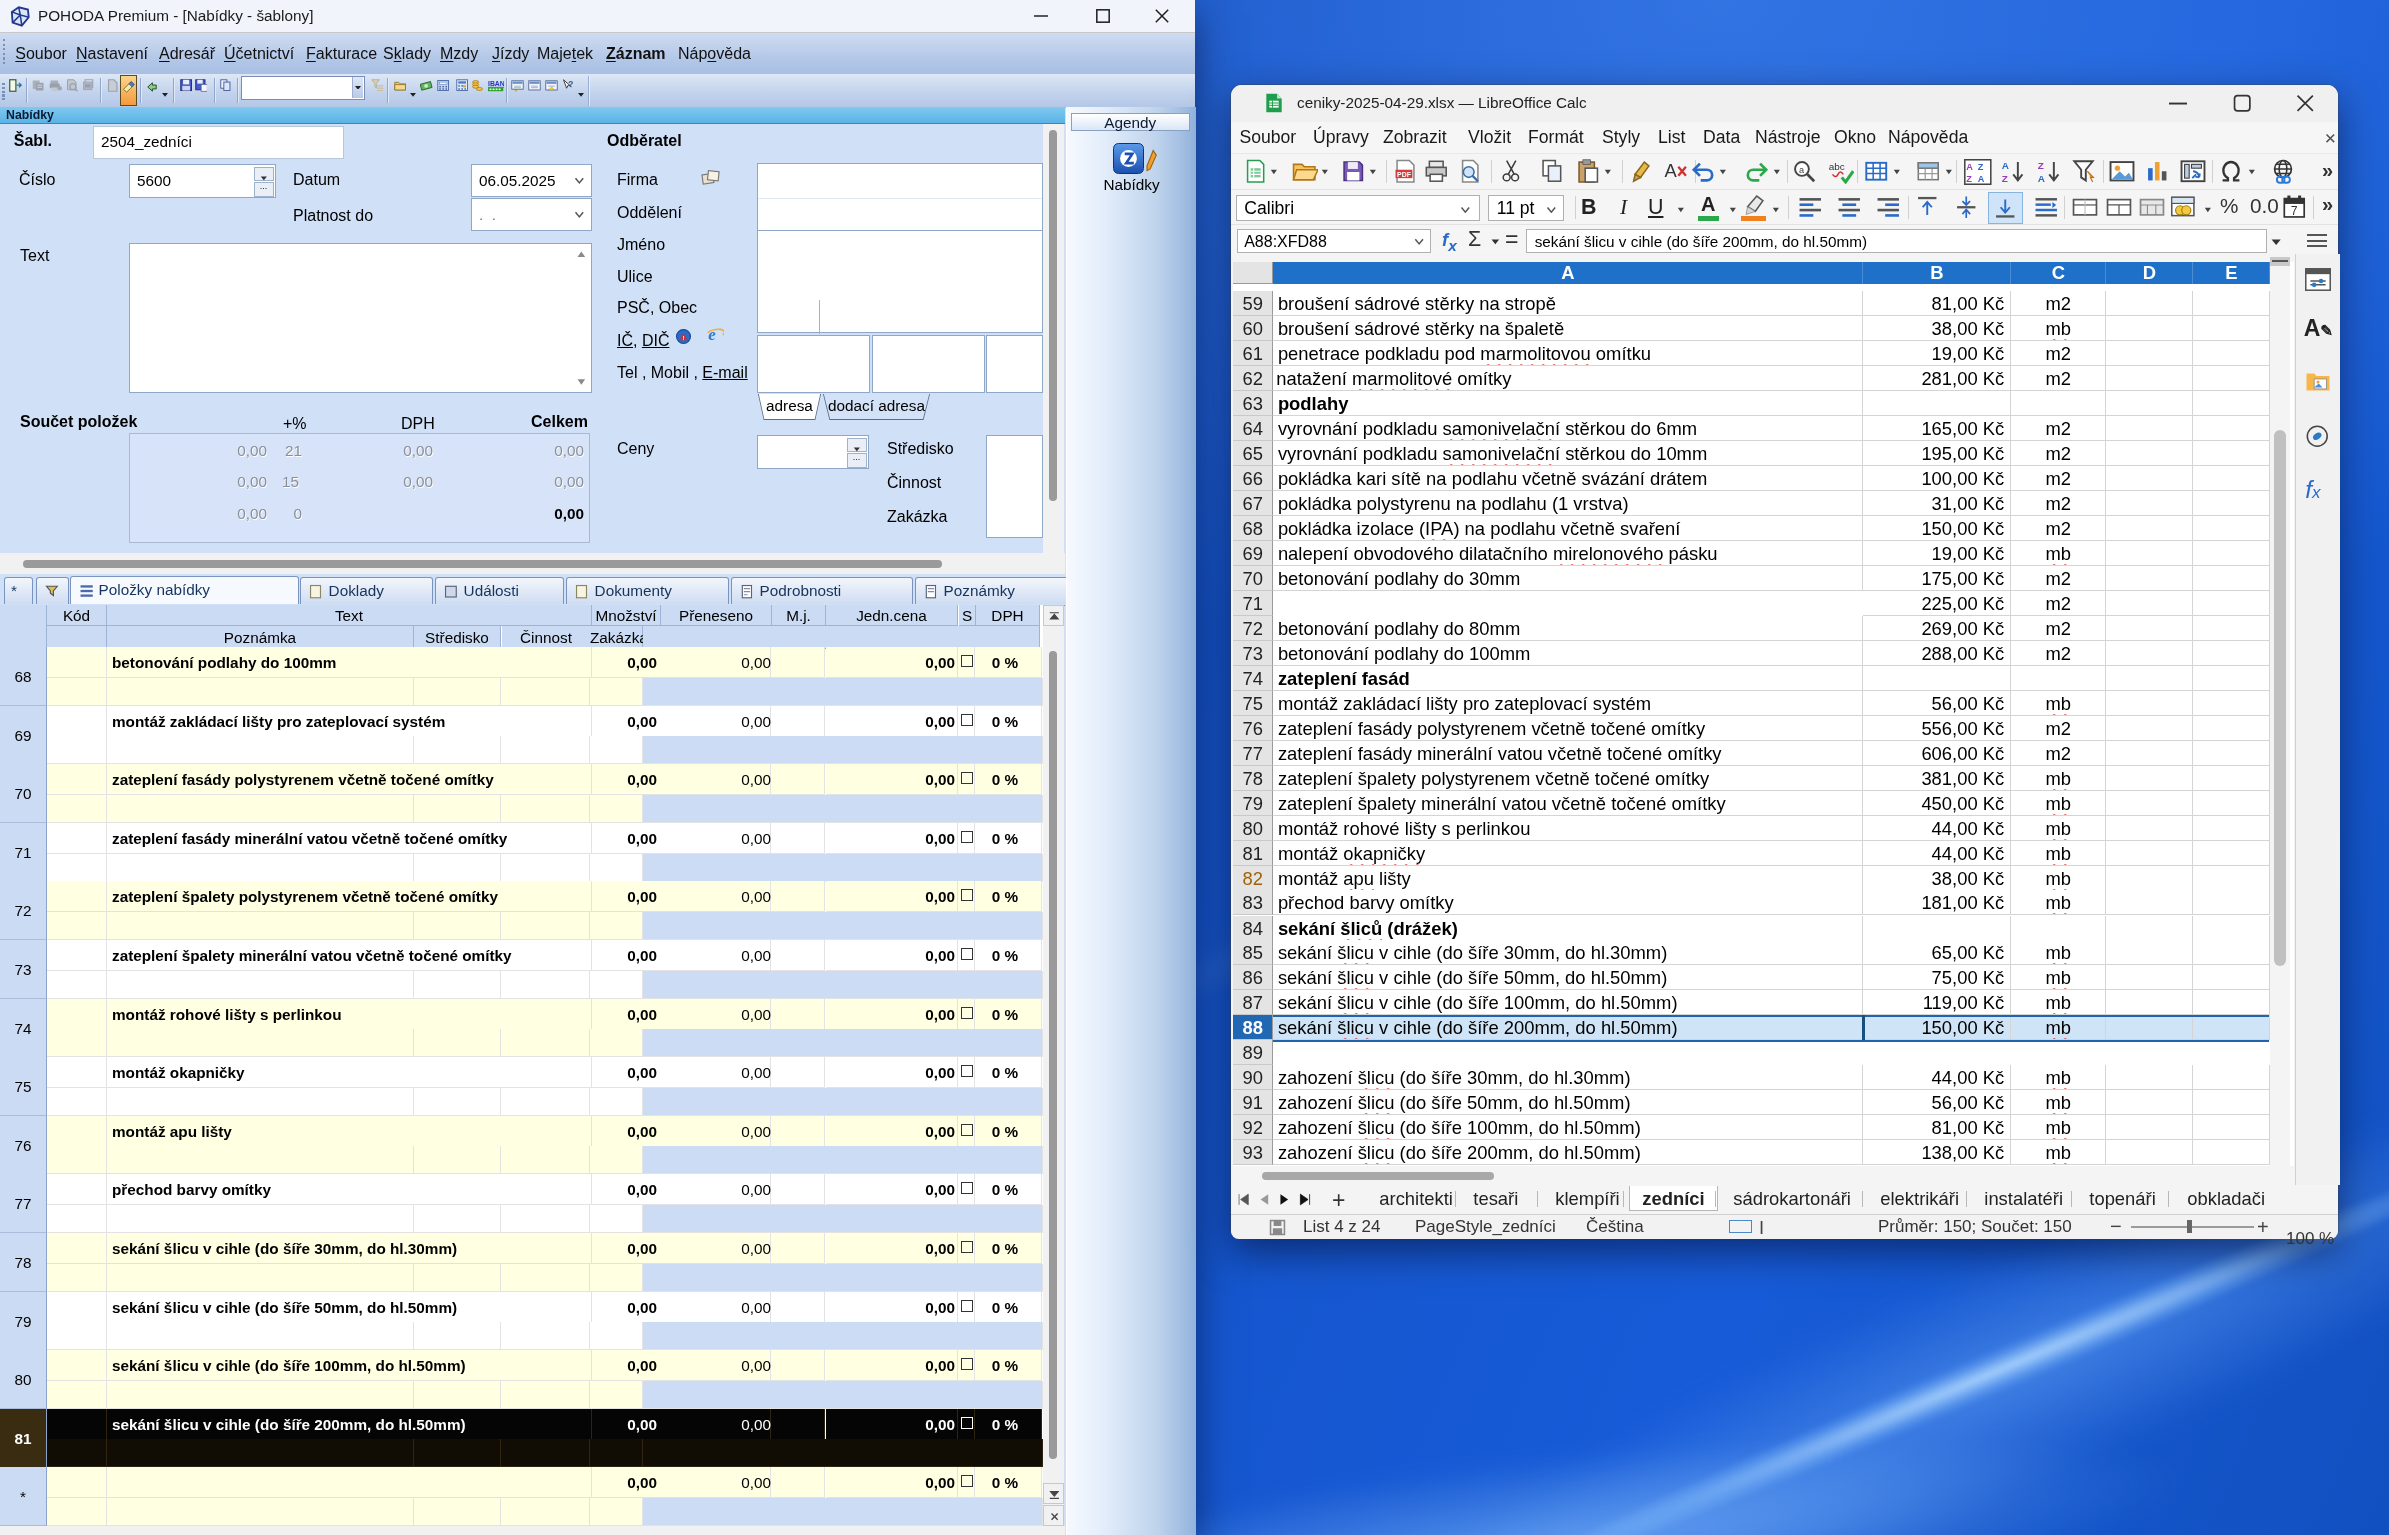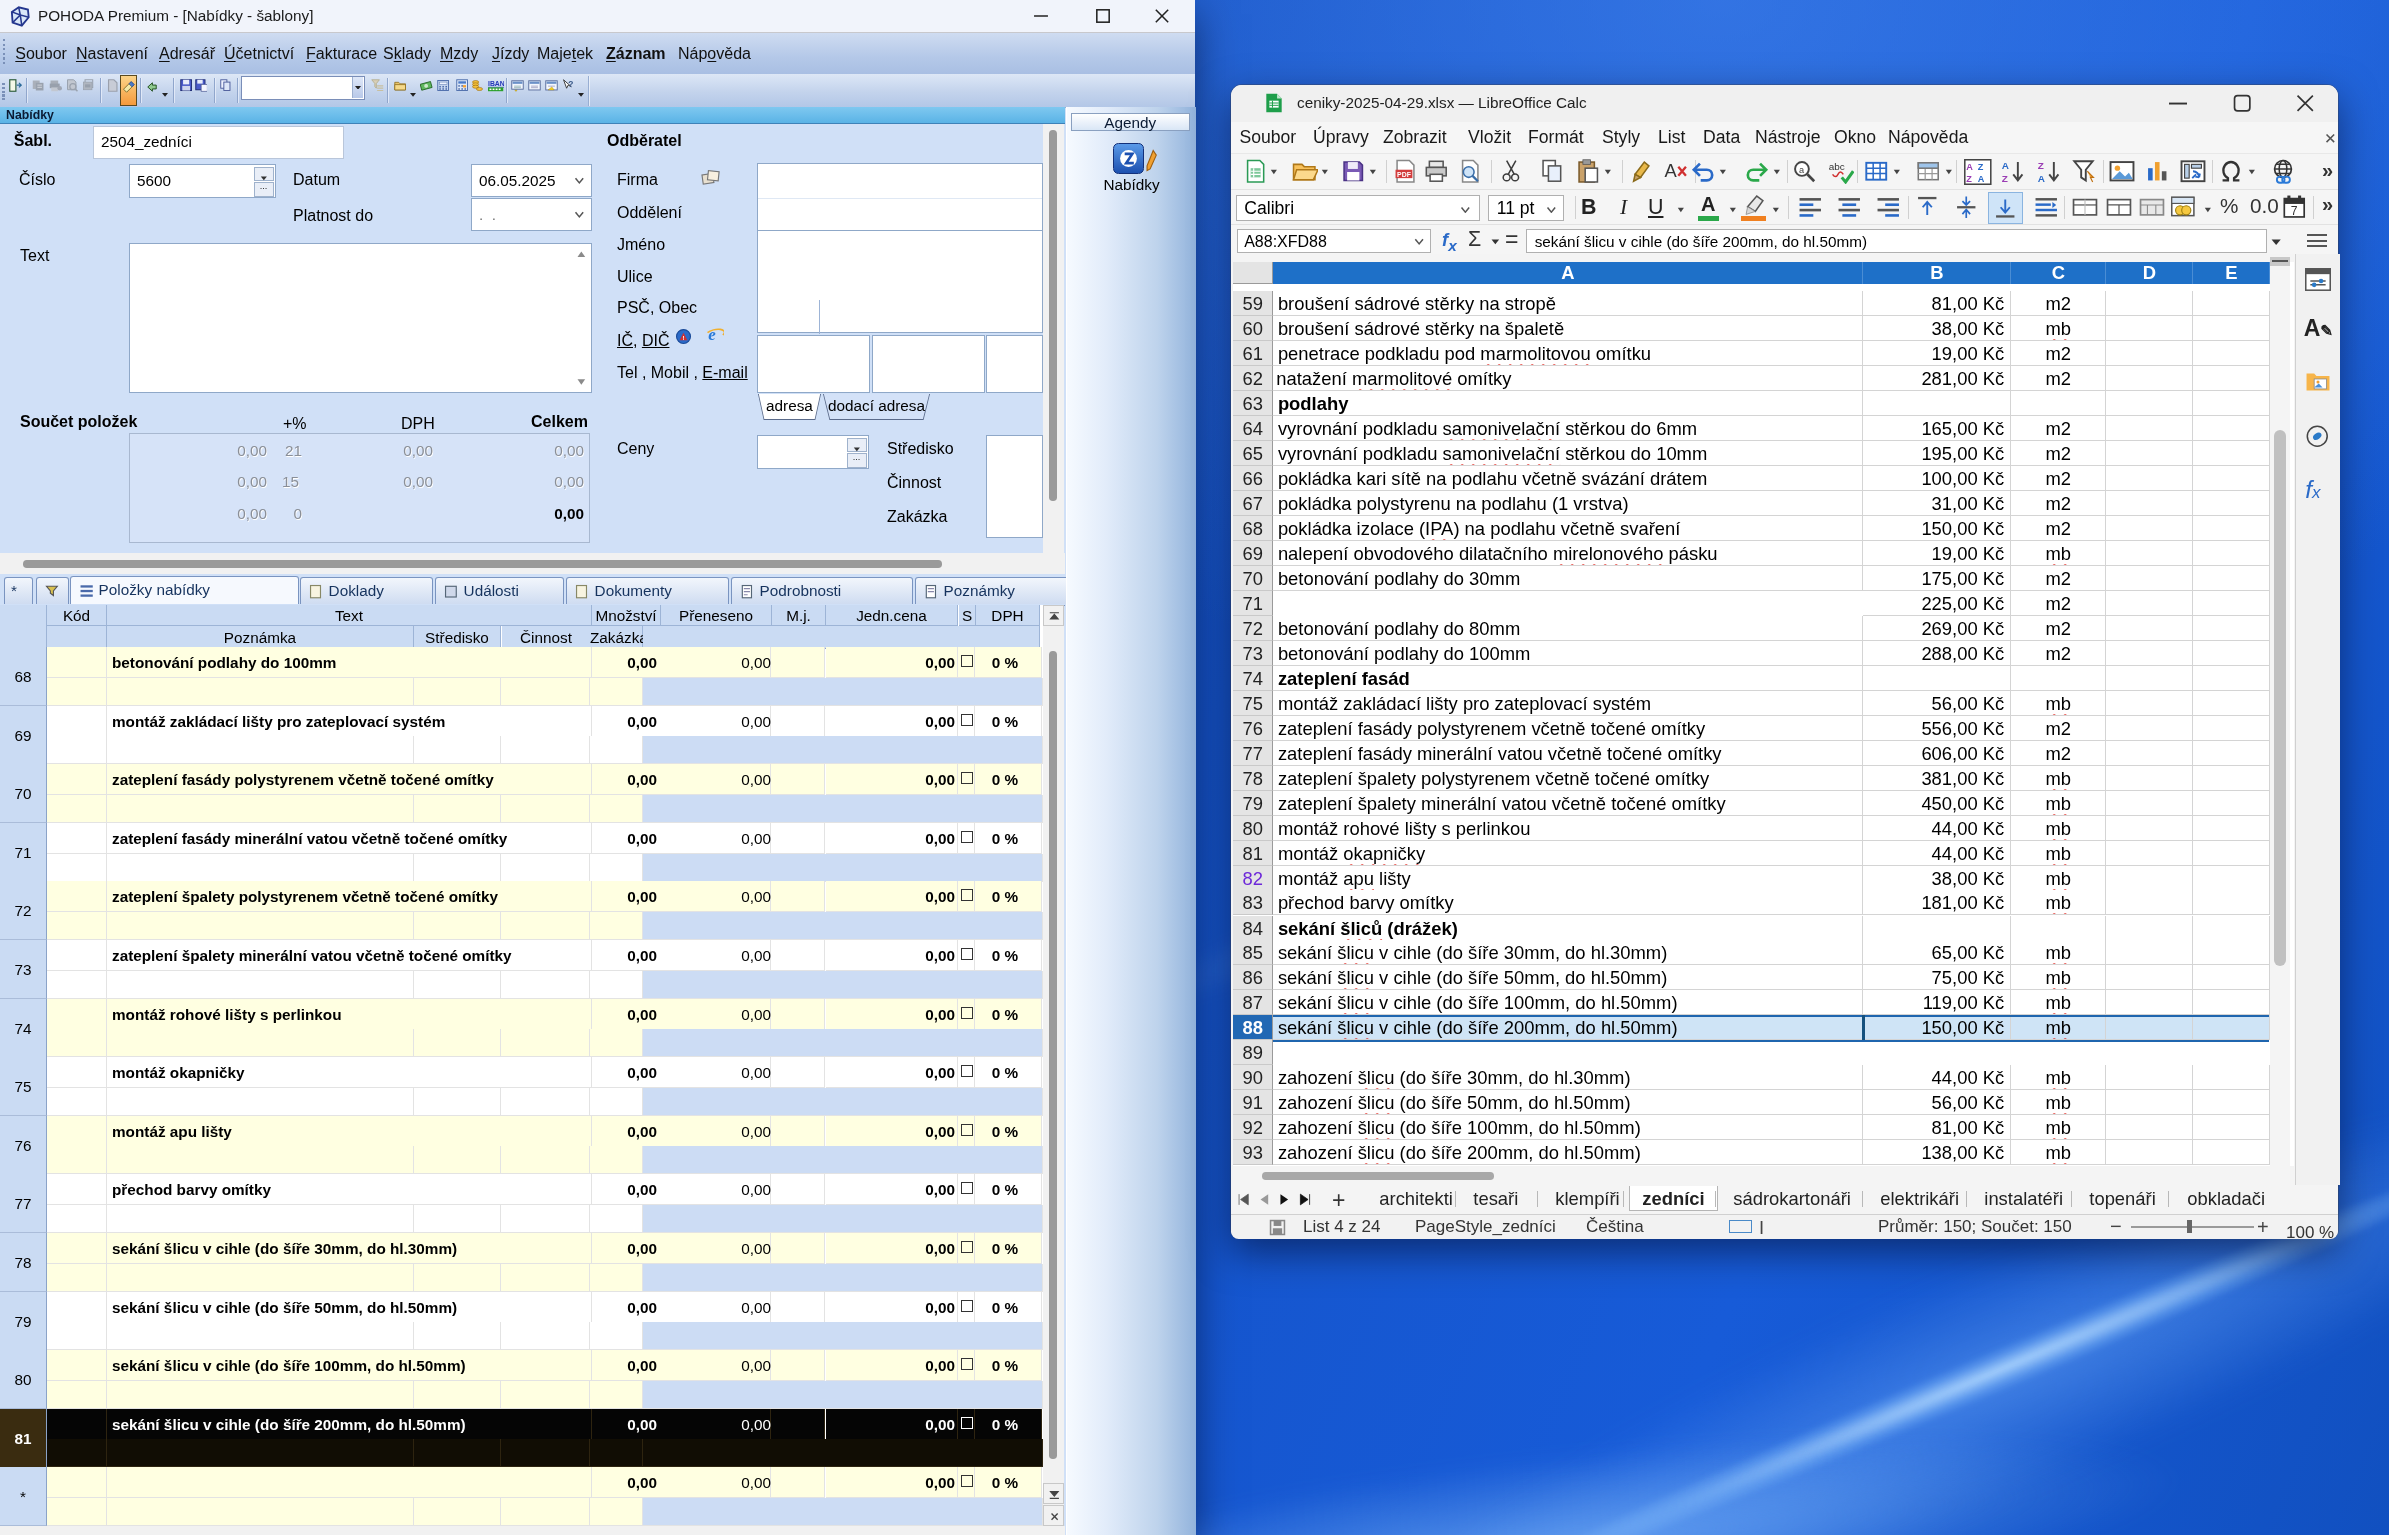--- a/index.html
+++ b/index.html
@@ -1376,21 +1376,21 @@
         <div class="ccell" style="left:920px;width:77px;background:#fff"></div>
       </div>
 <div class="rowhdr" style="top:587px;height:25px;background:#e4e4e4;color:#222;line-height:25px">81</div>
 <div class="crow" style="top:587px;height:25px">
         <div class="ccell" style="left:0;width:590px;background:#fff;padding-left:4.6px;line-height:25px">montáž <span class="sq">okapničky</span></div>
         <div class="ccell" style="left:590px;width:148px;background:#fff;text-align:right;padding-right:6.1px;line-height:25px">44,00 Kč</div>
         <div class="ccell" style="left:738px;width:95px;background:#fff;text-align:center;line-height:25px"><span class="sq">mb</span></div>
         <div class="ccell" style="left:833px;width:87px;background:#fff"></div>
         <div class="ccell" style="left:920px;width:77px;background:#fff"></div>
       </div>
-<div class="rowhdr" style="top:612px;height:25px;background:#e4e4e4;color:#6d28d9;line-height:25px">82</div>
+<div class="rowhdr" style="top:612px;height:25px;background:#e4e4e4;color:#a16207;line-height:25px">82</div>
 <div class="crow" style="top:612px;height:25px">
         <div class="ccell" style="left:0;width:590px;background:#fff;padding-left:4.6px;line-height:25px">montáž <span class="sq">apu</span> lišty</div>
         <div class="ccell" style="left:590px;width:148px;background:#fff;text-align:right;padding-right:6.1px;line-height:25px">38,00 Kč</div>
         <div class="ccell" style="left:738px;width:95px;background:#fff;text-align:center;line-height:25px"><span class="sq">mb</span></div>
         <div class="ccell" style="left:833px;width:87px;background:#fff"></div>
         <div class="ccell" style="left:920px;width:77px;background:#fff"></div>
       </div>
 <div class="rowhdr" style="top:636px;height:25px;background:#e4e4e4;color:#222;line-height:25px">83</div>
 <div class="crow" style="top:636px;height:25px">
         <div class="ccell" style="left:0;width:590px;background:#fff;padding-left:4.6px;line-height:25px">přechod barvy omítky</div>
@@ -1540,15 +1540,15 @@
 <span style="position:absolute;left:72px;top:2.3px">List 4 z 24</span>
 <span style="position:absolute;left:184px;top:2.3px">PageStyle_zedníci</span>
 <span style="position:absolute;left:355px;top:2.3px">Čeština</span>
 <div style="position:absolute;left:498px;top:5.4px;width:23px;height:13px;border:1.5px solid #4a8ac8;box-sizing:border-box"></div>
 <span style="position:absolute;left:528px;top:1.5px;font-size:18.4px;color:#444">I</span>
 <span style="position:absolute;left:647px;top:2.3px">Průměr: 150; Součet: 150</span>
 <span style="position:absolute;left:879px;top:0px;font-size:20px;color:#444">−</span>
 <div style="position:absolute;left:900px;top:10.7px;width:123px;height:2.3px;background:#9a9a9a"></div>
 <div style="position:absolute;left:956px;top:4.6px;width:5.4px;height:13.8px;background:#666"></div>
 <span style="position:absolute;left:1026px;top:0.8px;font-size:20px;color:#444">+</span>
-<span style="position:absolute;left:1055px;top:8px">100 %</span>
+<span style="position:absolute;left:1055px;top:14px">100 %</span>
 </div>
 </div>
 
 </body></html>

